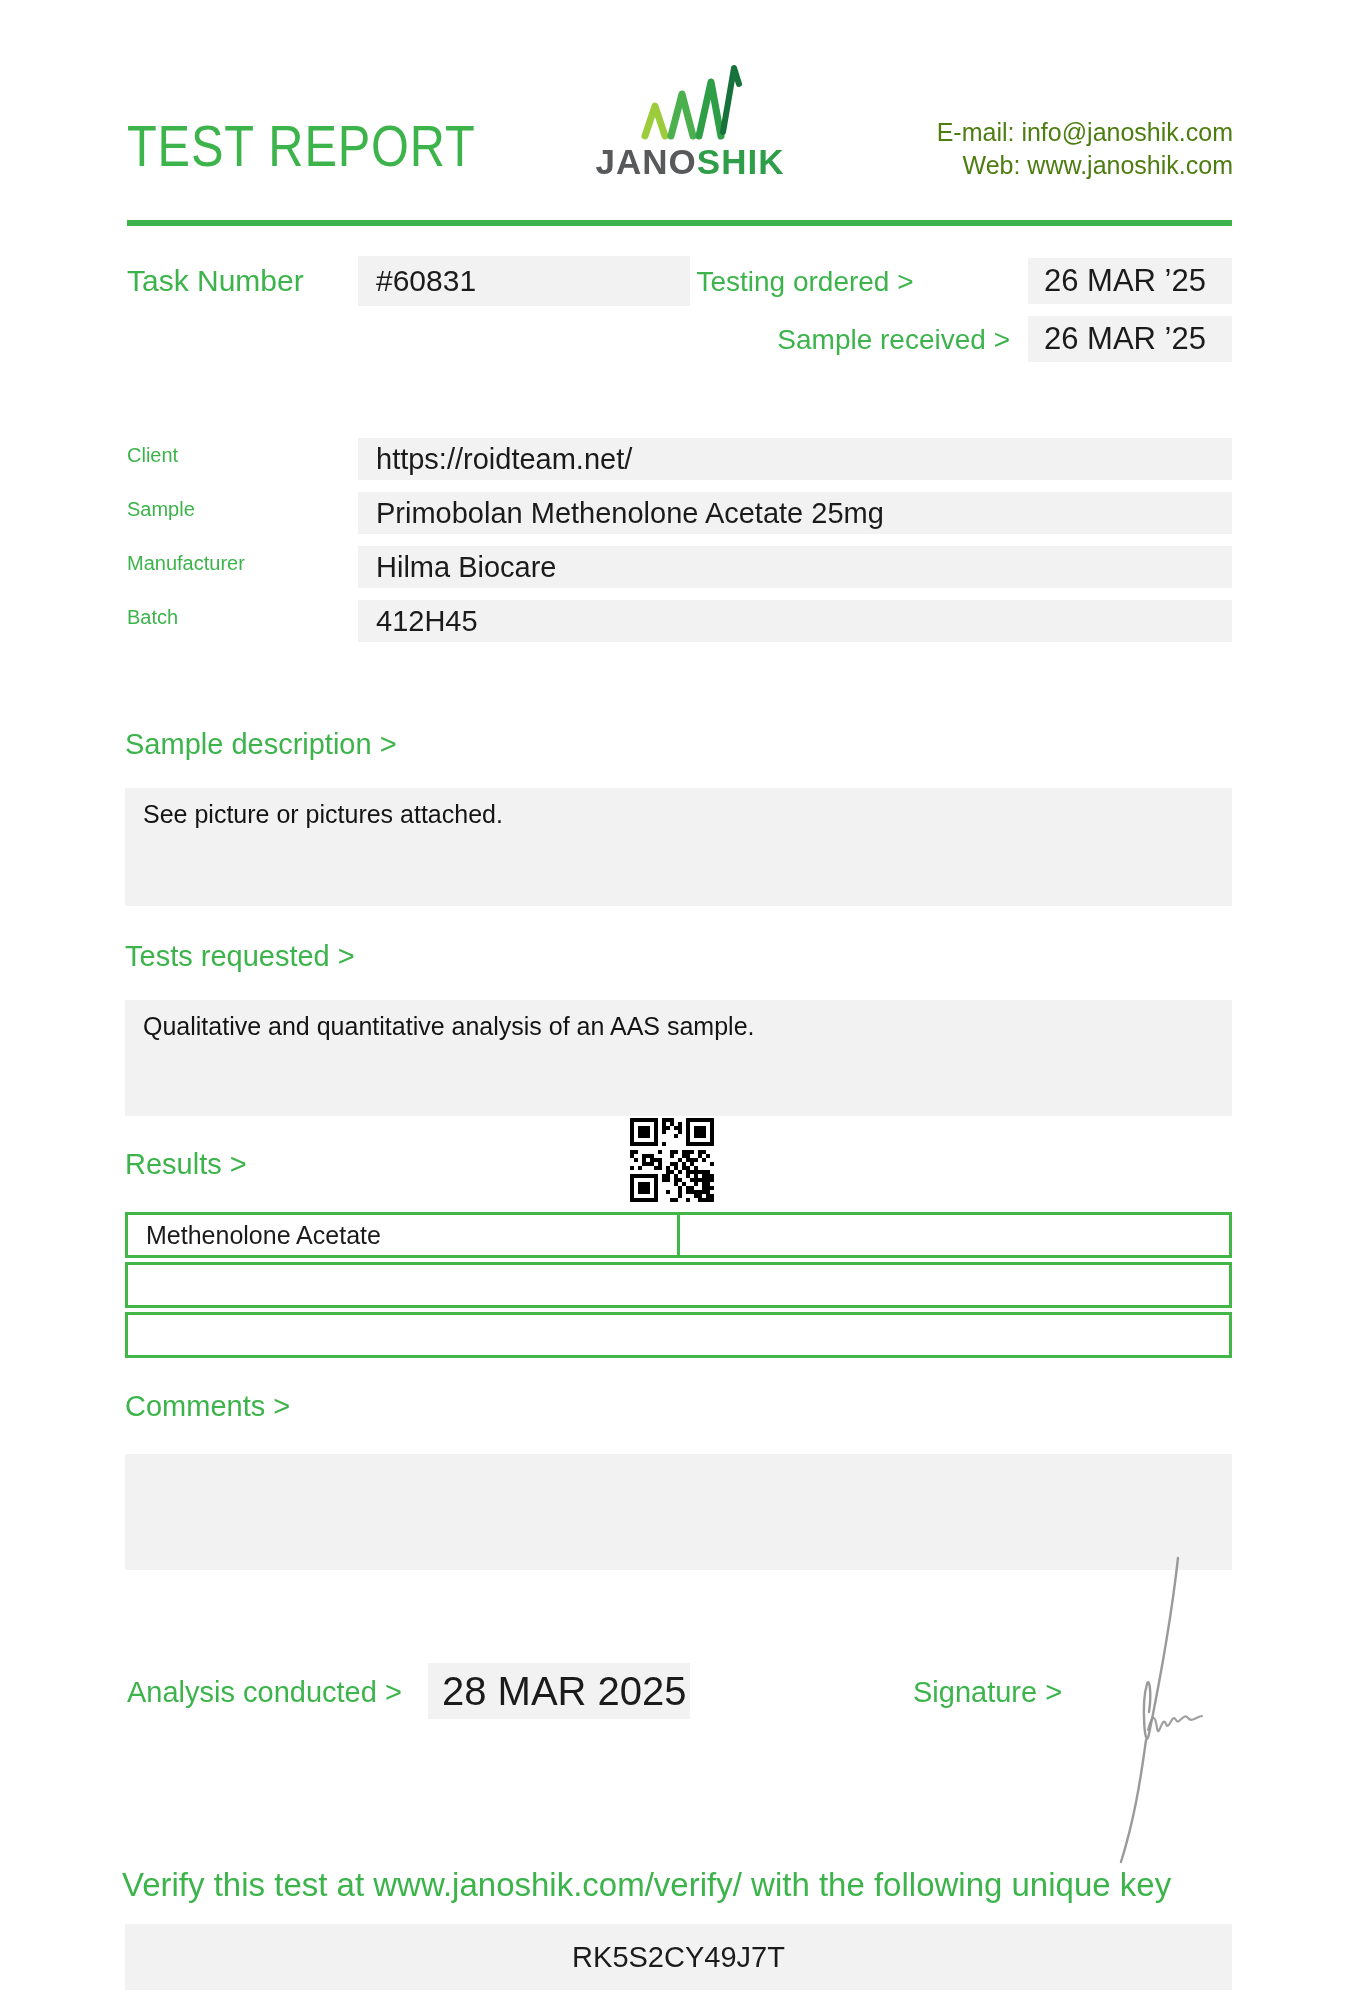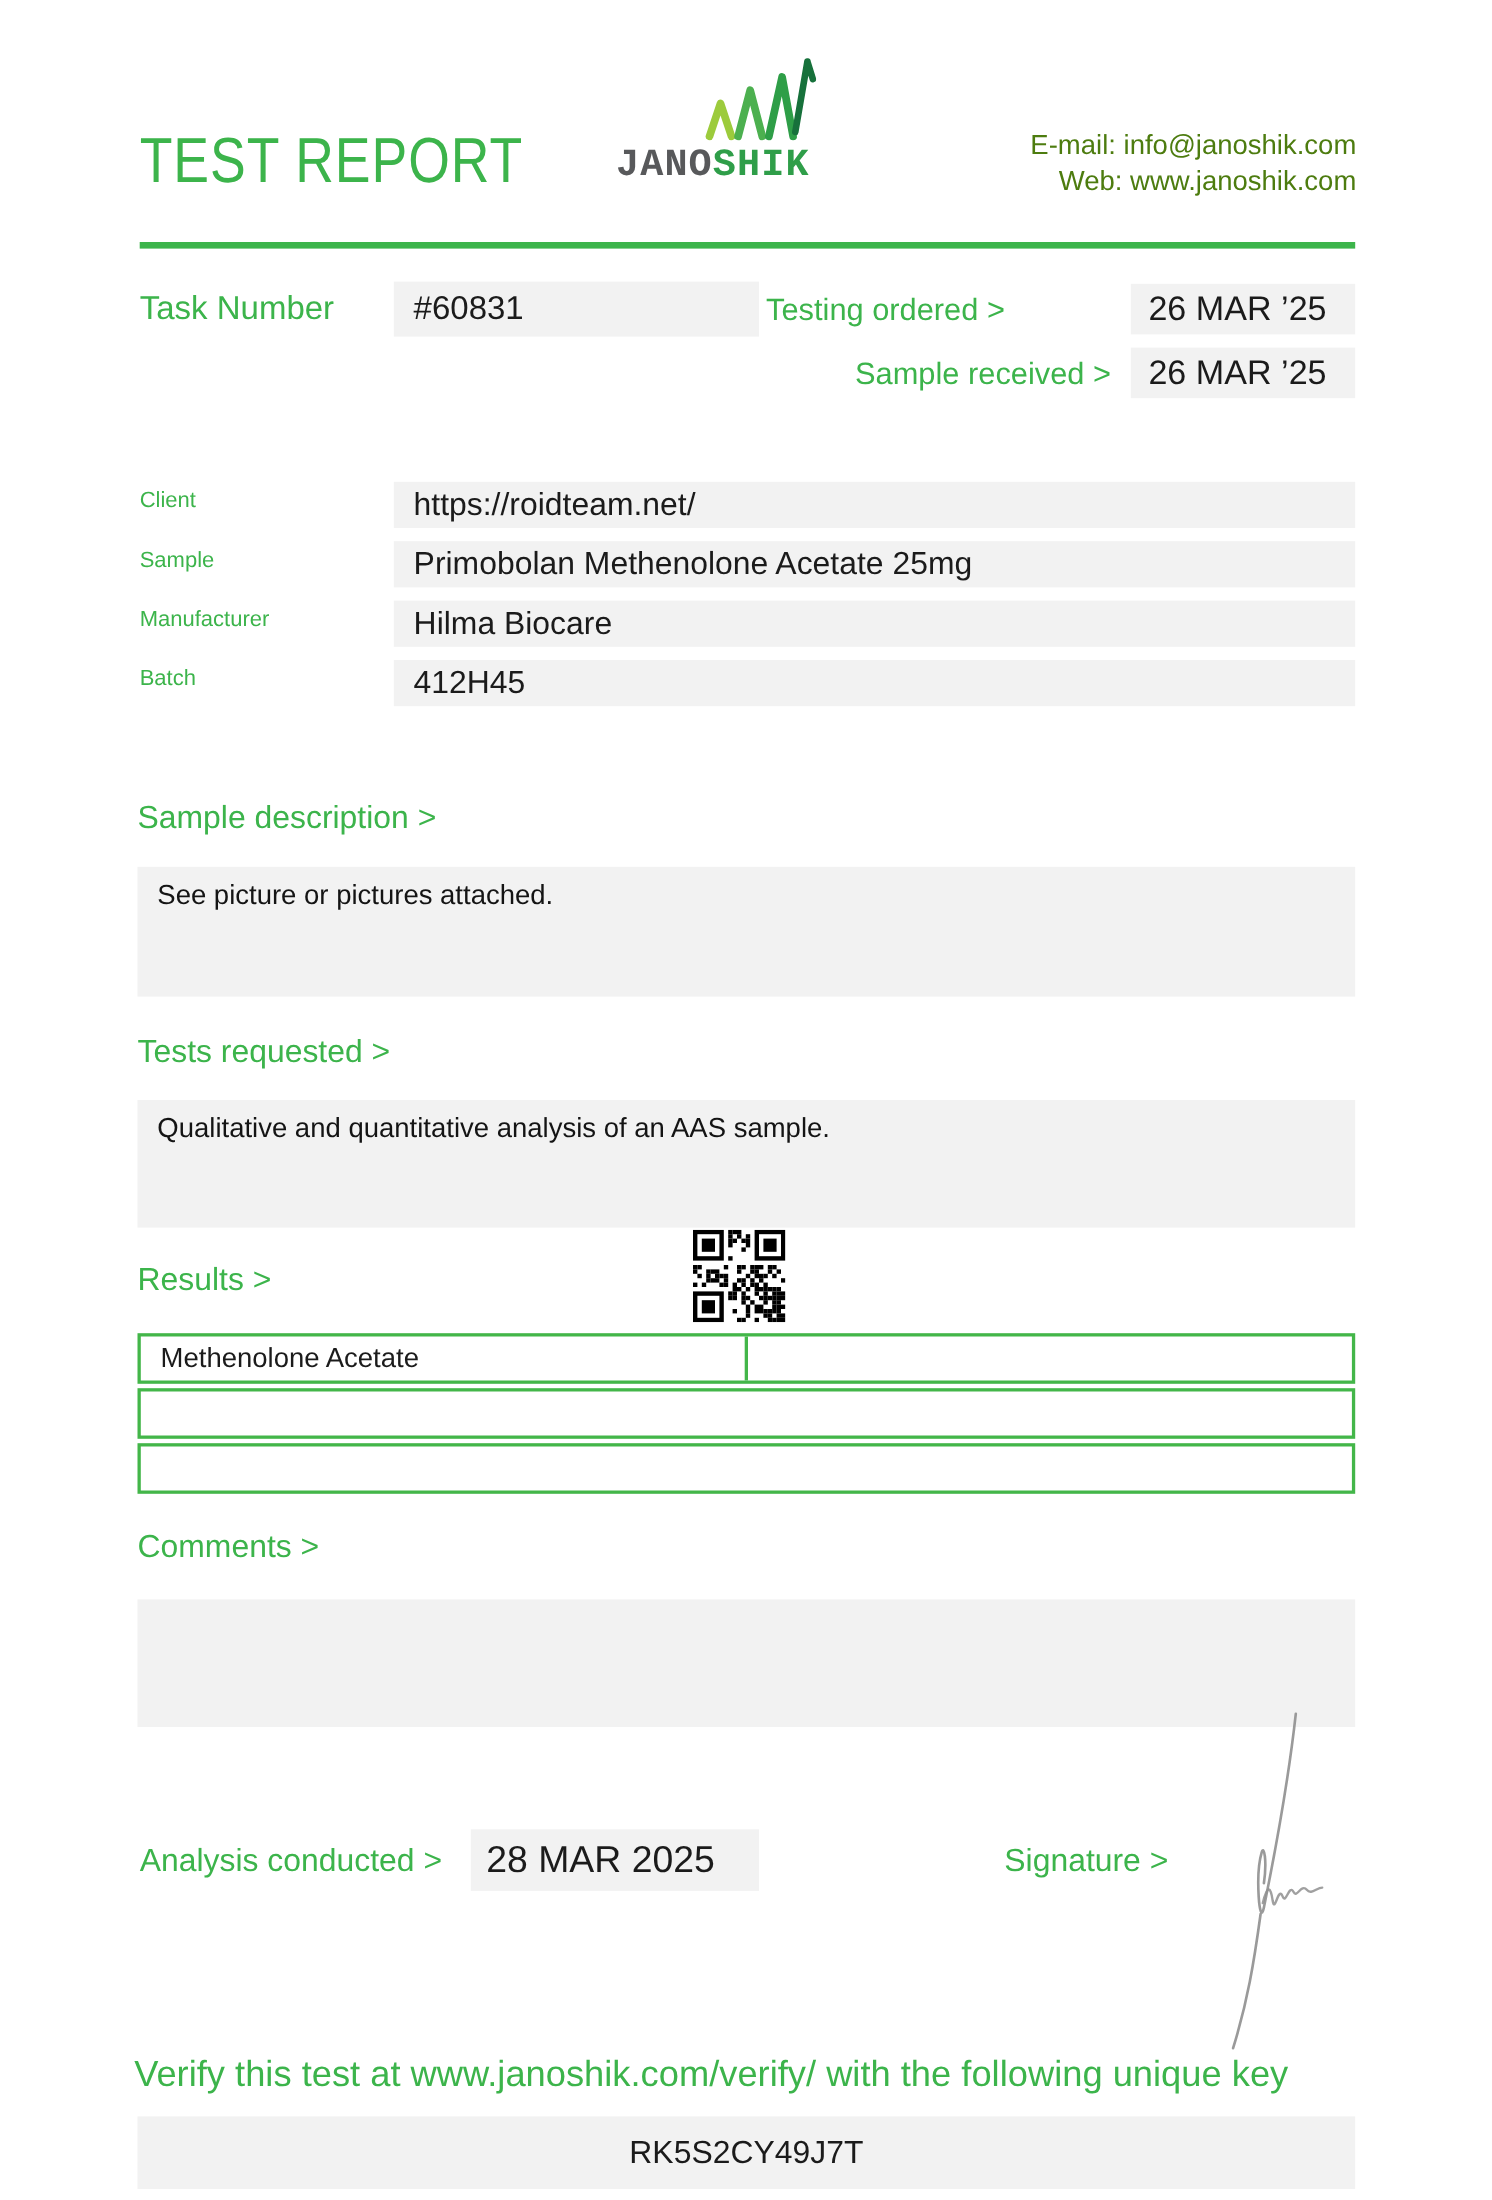--- a/index.html
+++ b/index.html
@@ -11,21 +11,21 @@
   .page{
     position:relative;width:1356px;height:2000px;background:#ffffff;
     font-family:"Liberation Sans",sans-serif;color:var(--ink);overflow:hidden;
   }
   .abs{position:absolute;}
   
   .report-title{
     left:127px;top:112px;font-size:58px;color:var(--green);
     letter-spacing:1px;transform:scaleX(.84);transform-origin:left top;white-space:nowrap;
   }
-  .logo{left:560px;top:50px;width:260px;text-align:left;font-family:Liberation Mono, monospace;}
+  .logo{left:560px;top:62px;width:260px;text-align:center;}
   .logo-icon{display:block;margin:0 auto;}
   .logo-text{font-size:35px;font-weight:bold;letter-spacing:1px;margin-top:2px;white-space:nowrap;}
   .logo-jano{color:#58595b;}
   .logo-shik{color:#2f9e49;}
   .contact{right:123px;top:116px;text-align:right;color:#4d7c0f;font-size:25px;line-height:33px;white-space:nowrap;margin-left:30px;}
   .divider{left:127px;width:1105px;top:220px;height:6px;background:var(--green);}
   
   .green-label{color:var(--green);white-space:nowrap;}
   .task-label{left:127px;top:264px;font-size:30px;}
   .gray-box{background:var(--box);}
@@ -55,21 +55,21 @@
   }
   .row-0{top:1212px;}
   .row-1{top:1262px;}
   .row-2{top:1312px;}
   .cell-analyte{width:552px;border-right:3px solid #43b649;box-sizing:border-box;font-size:25px;line-height:40px;padding-left:18px;white-space:nowrap;overflow:hidden;}
   .cell-result{flex:1;font-size:25px;line-height:40px;padding-left:16px;white-space:nowrap;overflow:hidden;}
   .comments-heading{top:1390px;}
   .comments-box{top:1454px;height:116px;}
   
   .analysis-label{left:127px;top:1676px;font-size:29px;}
-  .analysis-box{left:428px;top:1663px;width:262px;height:56px;font-size:34px;line-height:56px;padding-left:14px;box-sizing:border-box;white-space:nowrap;}
+  .analysis-box{left:428px;top:1663px;width:262px;height:56px;font-size:40px;line-height:56px;padding-left:14px;box-sizing:border-box;white-space:nowrap;}
   .signature-label{left:913px;top:1676px;font-size:29px;}
   .signature-svg{left:1082px;top:1552px;}
   .verify-text{left:122px;top:1866px;font-size:33px;letter-spacing:0px;white-space:nowrap;}
   .key-box{left:125px;top:1924px;width:1107px;height:66px;text-align:center;font-size:29px;line-height:66px;}
 </style>
 </head>
 <body>
 
 <div class="page">
 

